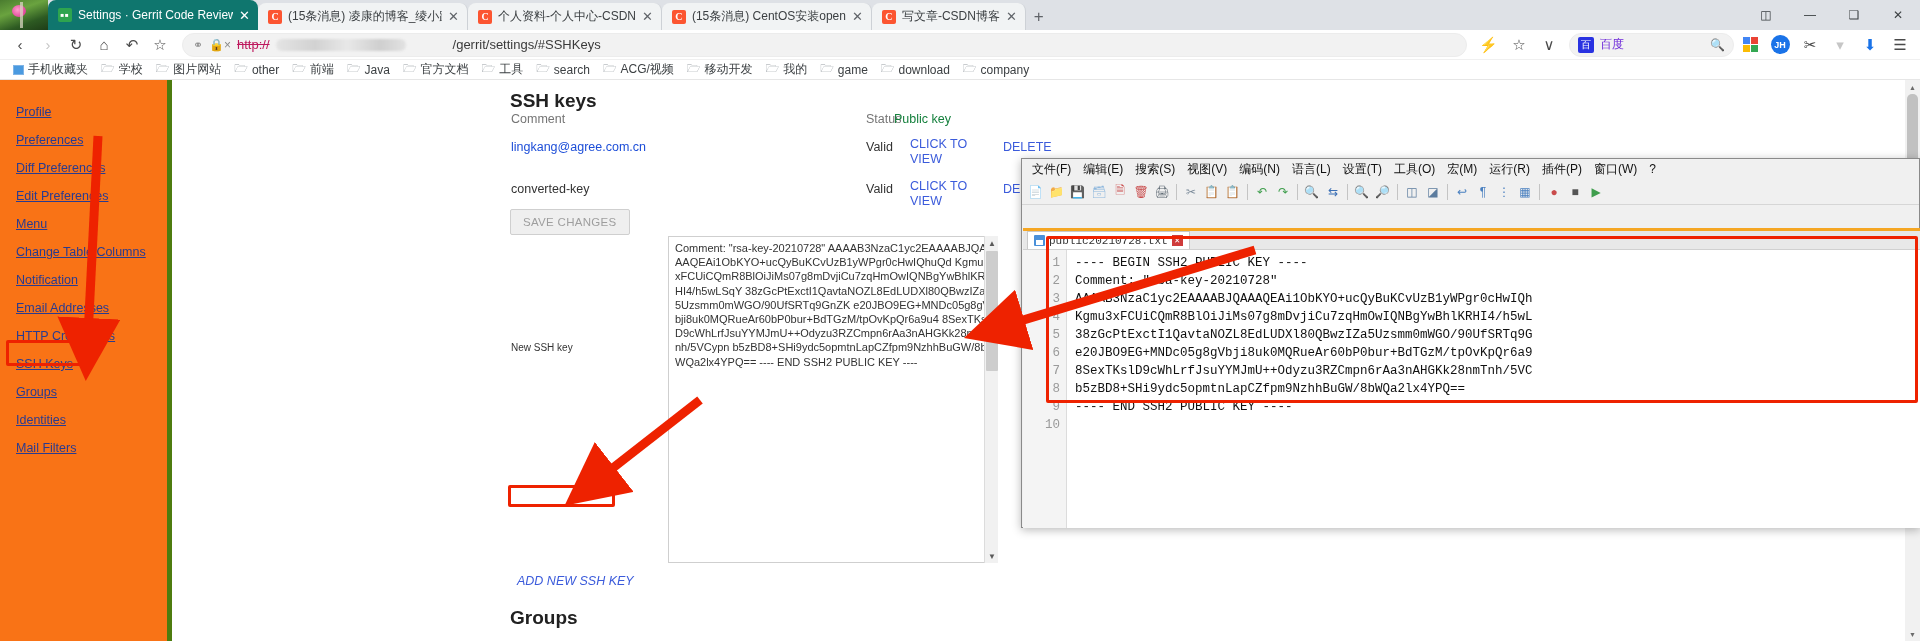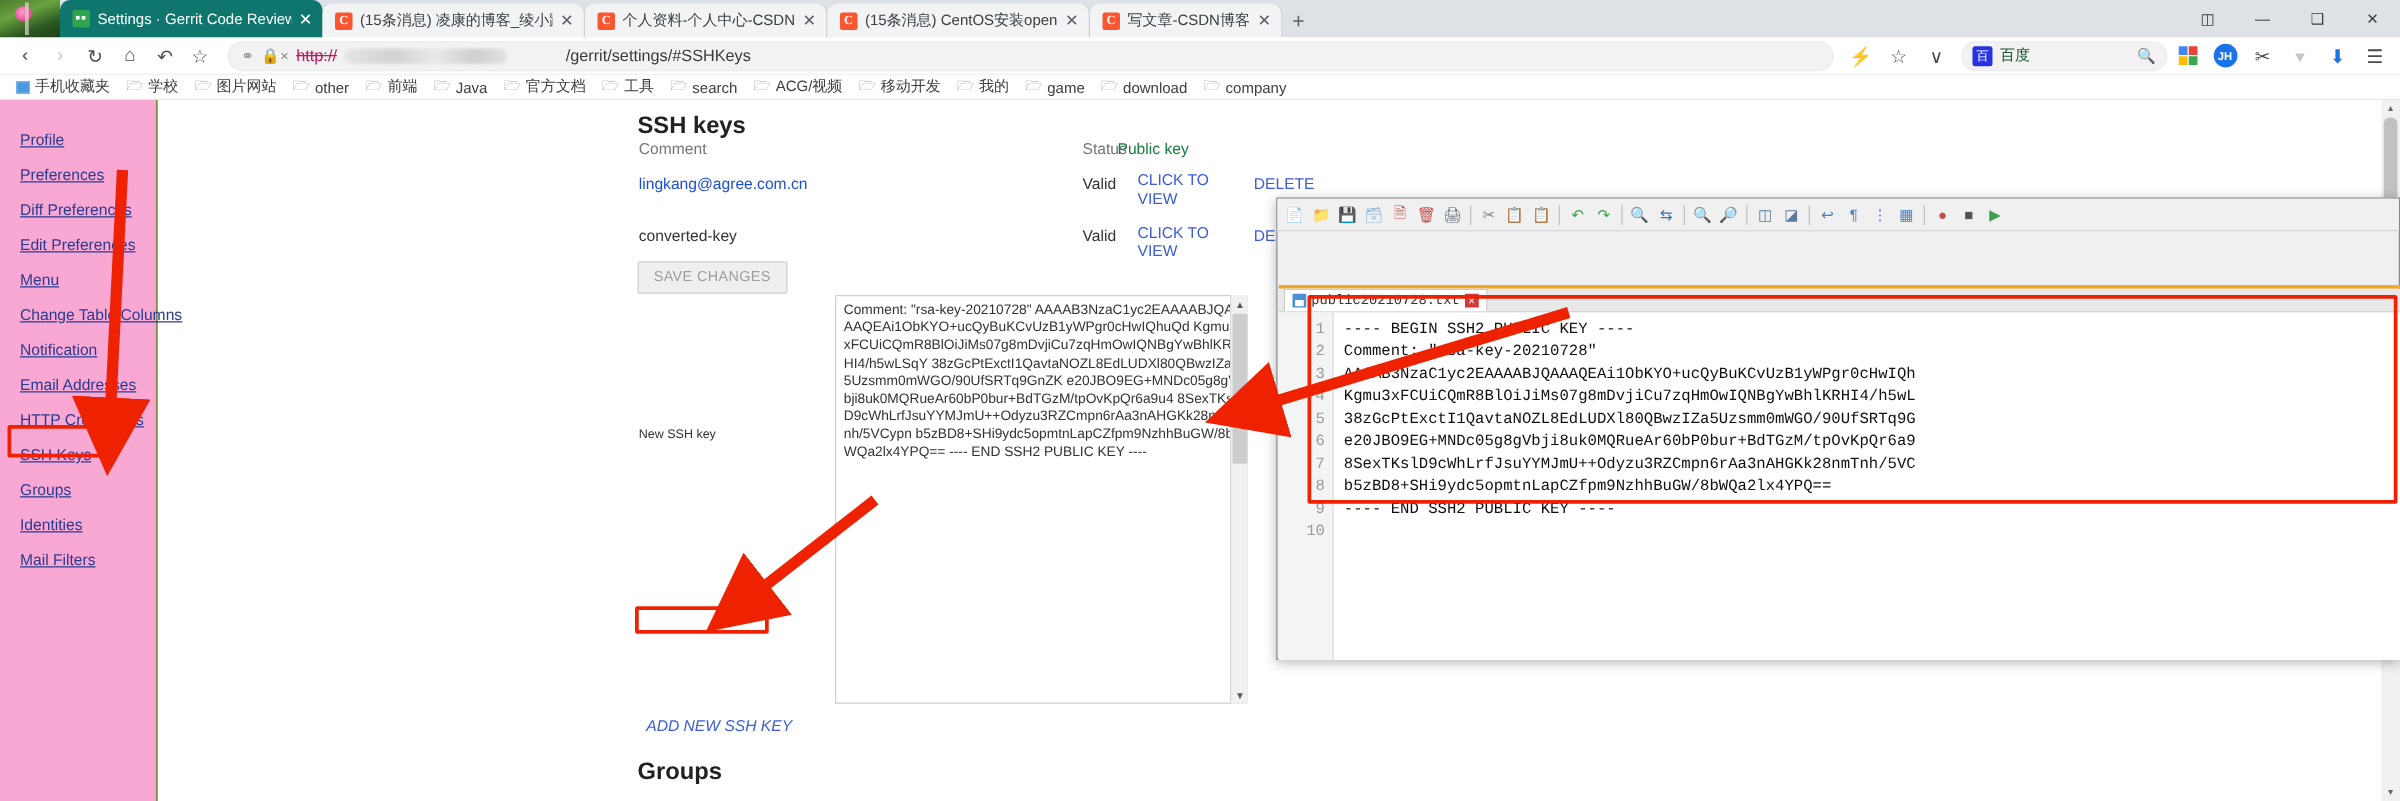--- a/index.html
+++ b/index.html
@@ -82,21 +82,21 @@
   }
   .omni-path { color:#3a3a3a;margin-left:41px; }
   .tb-right { display:flex; align-items:center; gap:2px; }
   .baidu-box {
     height:24px; display:flex; align-items:center; gap:6px; padding:0 8px;
     background:#f2f2f2; border-radius:12px; margin-left:4px; min-width:165px;
     border:1px solid #ececec;
   }
   .baidu-logo{ width:16px;height:16px;background:#2932e1;border-radius:2px;color:#fff;
     font-size:10px;display:flex;align-items:center;justify-content:center;}
-  .baidu-txt{ font-size:12px;color:#14532d; flex:1;}
+  .baidu-txt{ font-size:12px;color:#6d28d9; flex:1;}
   .ext-sq{ width:15px;height:15px;display:grid;grid-template-columns:1fr 1fr;
     grid-template-rows:1fr 1fr; gap:1px;}
   .ext-sq i{display:block;}
   .avatar-jh{ width:19px;height:19px;border-radius:50%;background:#1a73e8;color:#fff;
     font-size:9px;display:flex;align-items:center;justify-content:center;font-weight:bold;}
 
   
   .bookmarks {
     position:absolute; left:0; top:60px; width:1920px; height:20px;
     background:#ffffff; display:flex; align-items:center; gap:3px; padding:0 8px;
@@ -105,22 +105,22 @@
   .bm { display:flex; align-items:center; gap:4px; padding:1px 5px; white-space:nowrap;}
   .bm .bmico{ font-size:11px; color:#9aa0a6;}
   .bm .bmico.blue{ width:11px;height:10px;background:#4a9ae0;border:1px solid #7fb4e6;display:inline-block;}
 
   
   .page {
     position:absolute; left:0; top:80px; width:1920px; height:561px;
     background:#ffffff; overflow:hidden;
   }
   .sidebar {
-    position:absolute; left:0; top:0; width:126px; height:561px;
-    background:#f9a8d4; border-right:1px solid #4d7c0f;
+    position:absolute; left:0; top:0; width:172px; height:561px;
+    background:#f97316; border-right:5px solid #4d7c0f;
     padding-top:18px;
   }
   .side-link {
     display:block; padding:7px 0 7px 16px; font-size:12.5px;
     color:#2a3b8f; text-decoration:underline; white-space:nowrap;
   }
   .side-link.hl { color:#2a3b8f; }
 
   .content { position:absolute; left:148px; top:0; right:0; height:561px; }
   .sec-title { position:absolute; left:362px; top:10px; font-size:19px; font-weight:bold; color:#212121;}
@@ -434,20 +434,35 @@
 
   <div class="page-sb">
     <div class="pb-up">▲</div>
     <div class="pb-thumb"></div>
     <div class="pb-dn">▼</div>
   </div>
 </div>
 
 <div class="npp">
 
+  <div class="npp-menu">
+    <span>文件(F)</span>
+    <span>编辑(E)</span>
+    <span>搜索(S)</span>
+    <span>视图(V)</span>
+    <span>编码(N)</span>
+    <span>语言(L)</span>
+    <span>设置(T)</span>
+    <span>工具(O)</span>
+    <span>宏(M)</span>
+    <span>运行(R)</span>
+    <span>插件(P)</span>
+    <span>窗口(W)</span>
+    <span>?</span>
+  </div>
 
   <div class="npp-tools">
     <div class="tt" style="color:#cfd8dc">📄</div>
     <div class="tt" style="color:#e8a33d">📁</div>
     <div class="tt" style="color:#6a9fd4">💾</div>
     <div class="tt" style="color:#8fb8dd">🗃</div>
     <div class="tt" style="color:#c94b4b">🗎</div>
     <div class="tt" style="color:#c94b4b">🗑</div>
     <div class="tt" style="color:#5b6670">🖨</div>
     <div class="tsep"></div>

